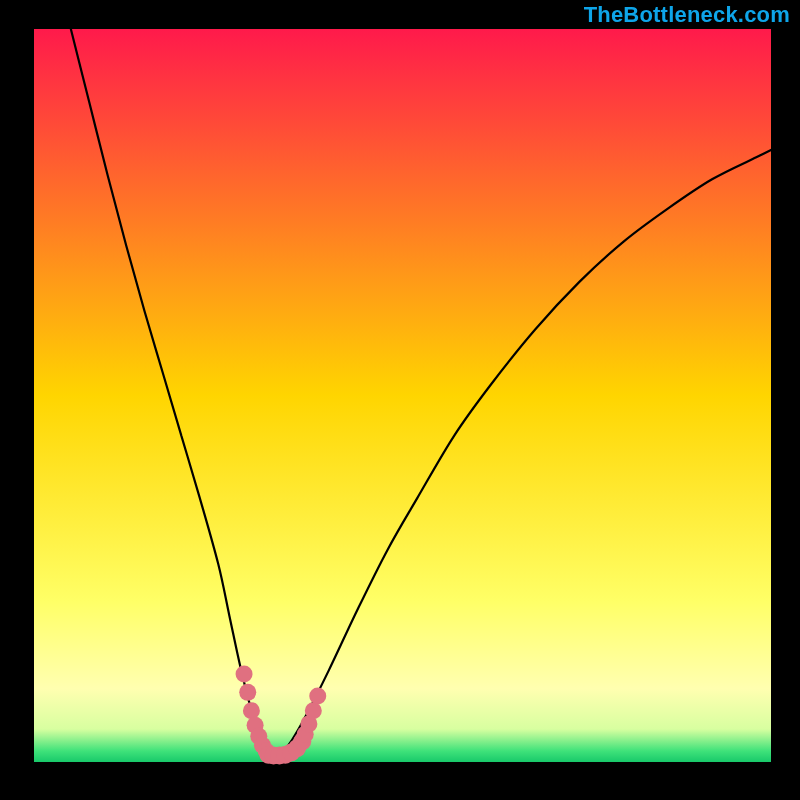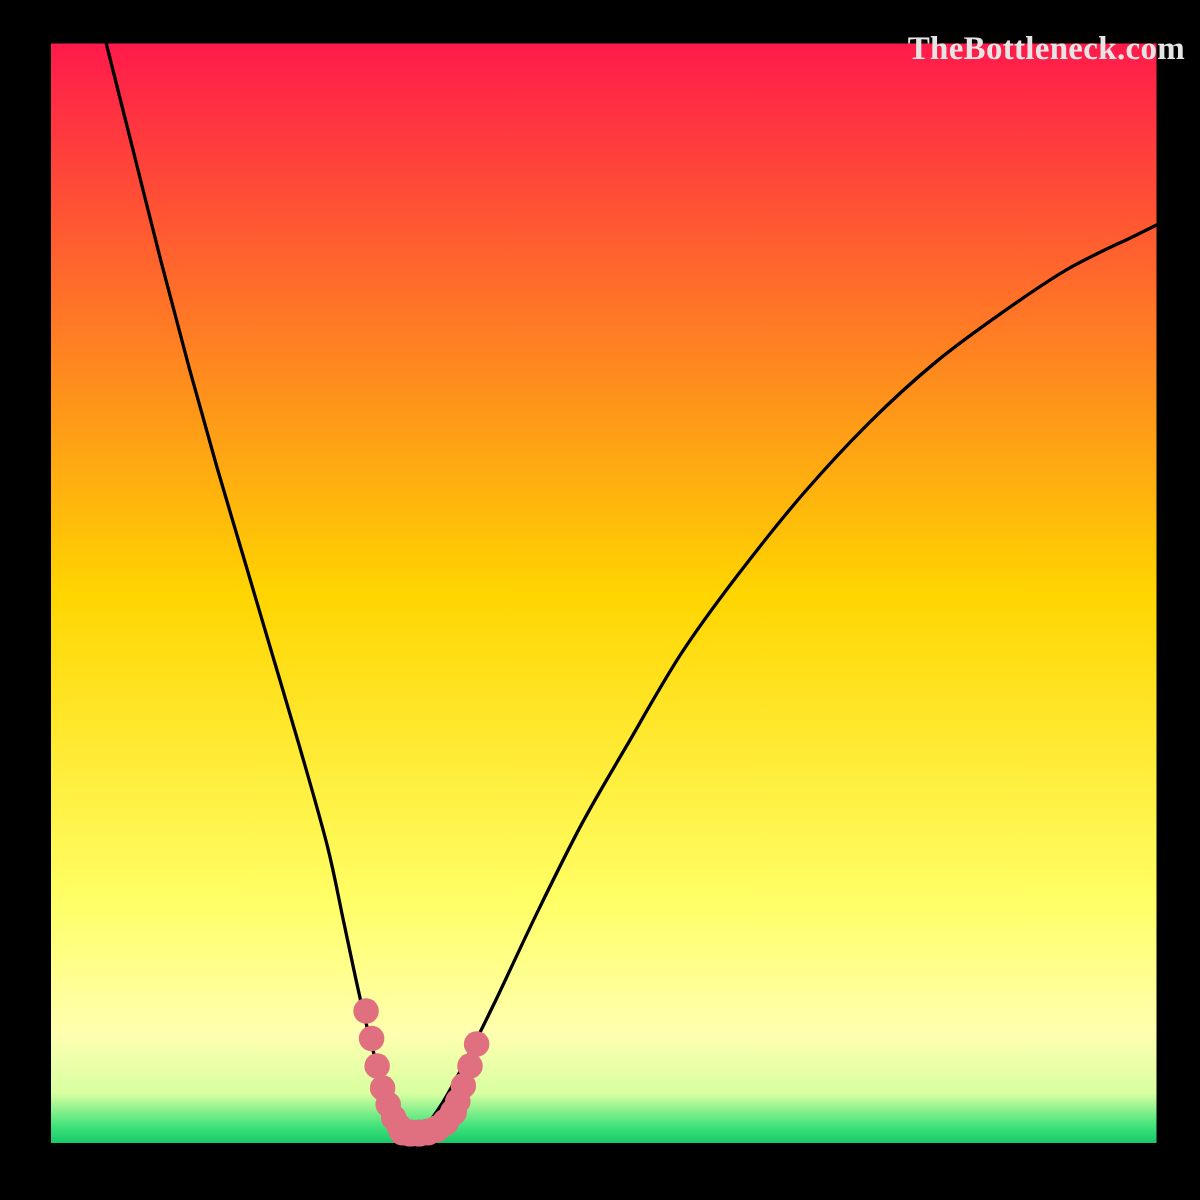--- a/index.html
+++ b/index.html
@@ -14,28 +14,27 @@
   }
   .frame {
     position: absolute;
     top: 0;
     left: 0;
     width: 800px;
     height: 800px;
   }
   .watermark {
     position: absolute;
-    top: 19px;
+    top: 2px;
     right: 10px;
-    color: #e5e5e5;
+    color: #0ea5e9;
     font-size: 22px;
     font-weight: 600;
     letter-spacing: 0.2px;
     user-select: none;
-    font-family: Liberation Serif, serif;
   }
 </style>
 </head>
 <body>
 
 <svg class="frame" viewBox="0 0 800 800" preserveAspectRatio="none">
   <defs>
     <linearGradient id="bg-grad" x1="0" y1="0" x2="0" y2="1">
         <stop offset="0%" stop-color="#ff1a4b"></stop>
         <stop offset="50%" stop-color="#ffd500"></stop>

